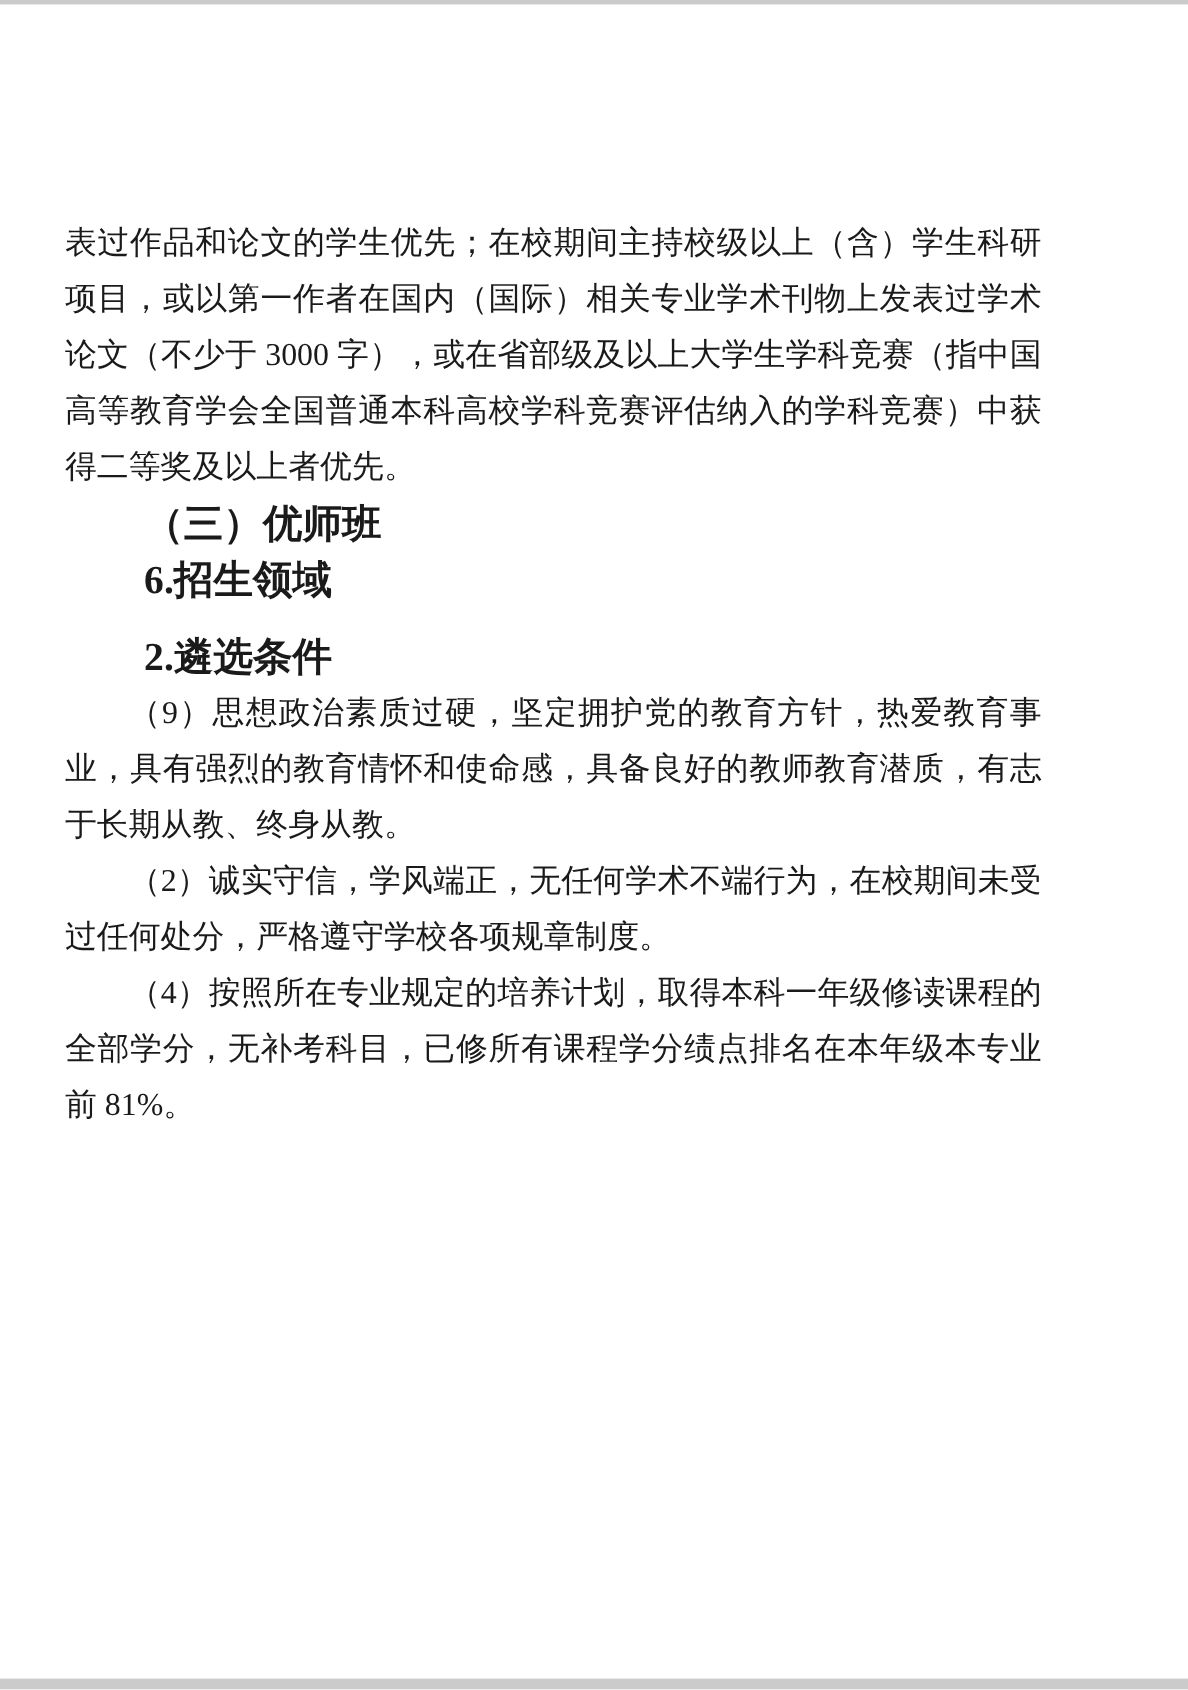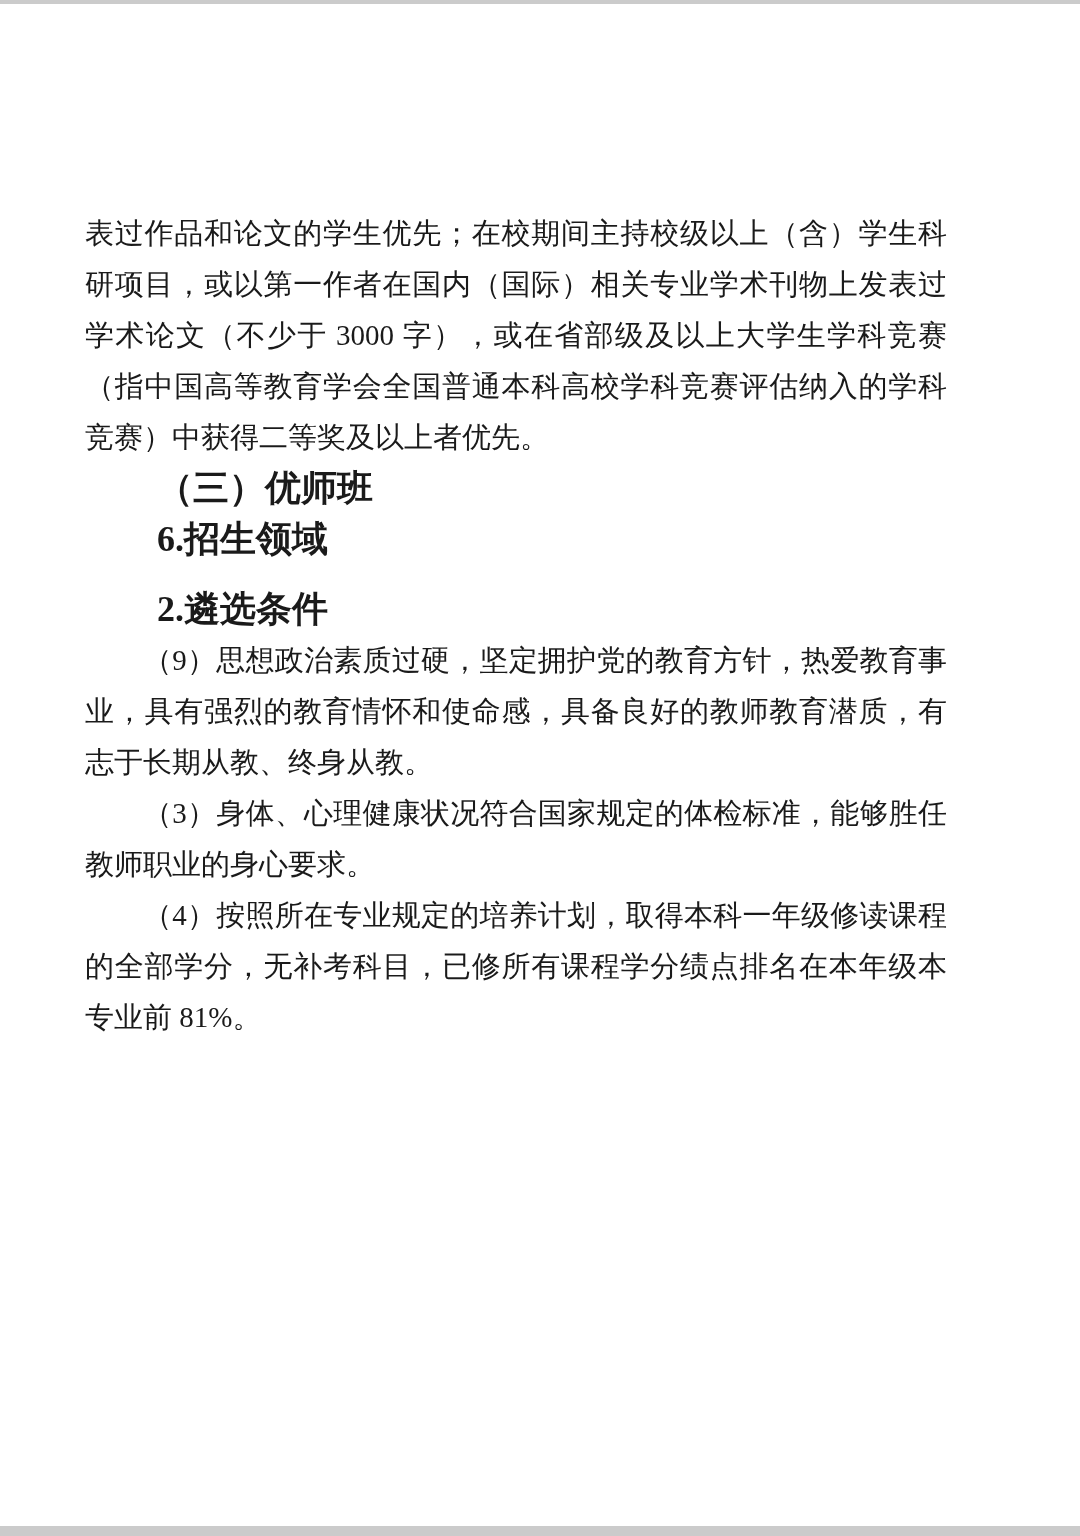--- a/index.html
+++ b/index.html
@@ -24,24 +24,24 @@
   .edge-strip {
     position: absolute;
     left: 0;
     width: 100%;
     background: var(--edge);
   }
   .edge-strip.top { top: 0; height: 4px; }
   .edge-strip.bottom { bottom: 0; height: 10px; }
   .content {
     position: absolute;
-    top: 12px;
+    top: 0;
     left: 0;
     width: 1080px;
-    padding: 196px 133px 0 85px;
+    padding: 196px 133px 0 59px;
     color: var(--ink);
   }
   .content p, .content h3, .content h4 {
     font-size: 29px;
     line-height: 51px;
     font-weight: normal;
     text-align: justify;
     text-justify: inter-character;
     text-indent: 2em;
     word-break: break-all;
@@ -65,20 +65,20 @@
 
     <h3>（三）优师班</h3>
 
     <h4>6.招生领域</h4>
 
 
     <h4 class="spaced">2.遴选条件</h4>
 
     <p>（9）思想政治素质过硬，坚定拥护党的教育方针，热爱教育事业，具有强烈的教育情怀和使命感，具备良好的教师教育潜质，有志于长期从教、终身从教。</p>
 
+    <p>（2）诚实守信，学风端正，无任何学术不端行为，在校期间未受过任何处分，严格遵守学校各项规章制度。</p>
 
-    <p>（3）身体、心理健康状况符合国家规定的体检标准，能够胜任教师职业的身心要求。</p>
 
     <p>（4）按照所在专业规定的培养计划，取得本科一年级修读课程的全部学分，无补考科目，已修所有课程学分绩点排名在本年级本专业前 81%。</p>
   </div>
 
   <div class="edge-strip bottom"></div>
 </div>
 
 </body></html>

